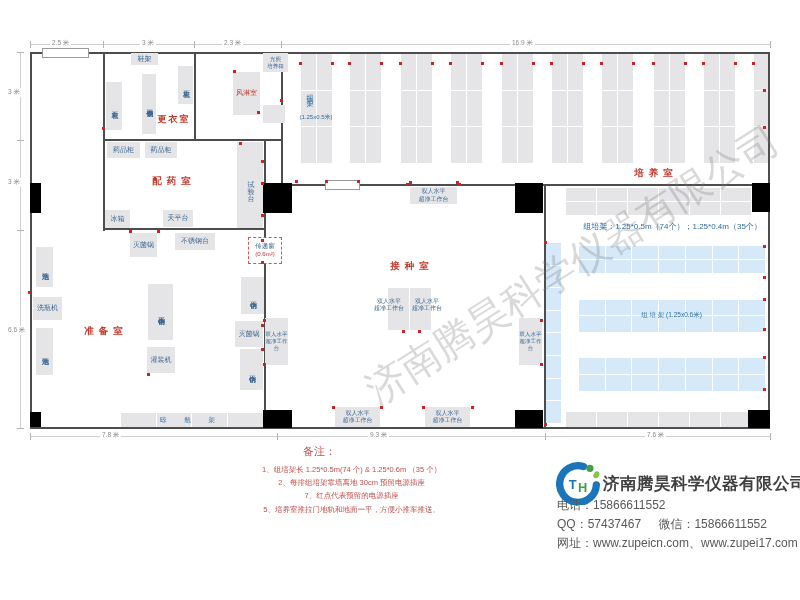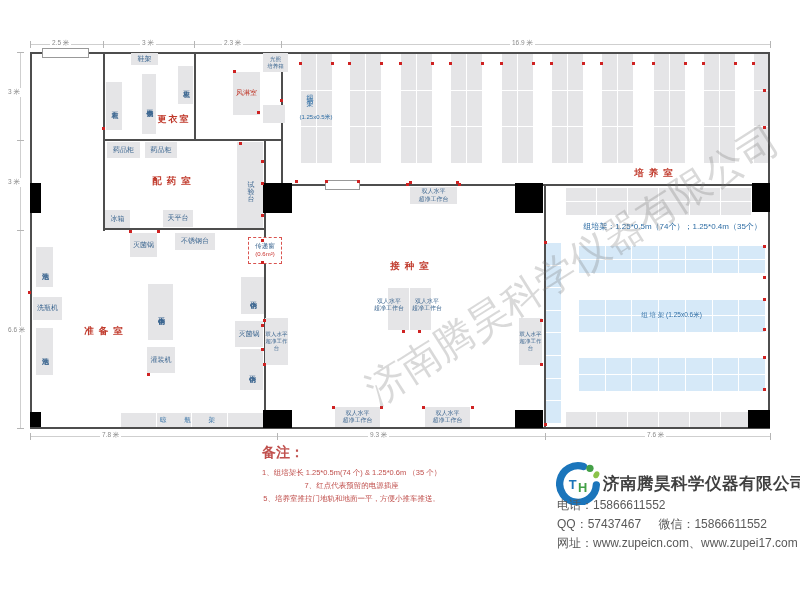--- a/index.html
+++ b/index.html
@@ -21,21 +21,21 @@
   .dline{position:absolute;background:#cfcfcf;z-index:1;}
   .tick{position:absolute;background:#b5b5b5;z-index:1;}
   .dim{position:absolute;color:#8a8a8a;font-size:6.5px;background:#fff;padding:0 2px;white-space:nowrap;z-index:5;}
   .passbox{position:absolute;left:248px;top:237px;width:32px;height:25px;background:#fff;border:1px dashed #d9534f;
           z-index:6;display:flex;flex-direction:column;align-items:center;justify-content:center;line-height:1.3;}
   .passbox .pb1{font-size:6.5px;color:#39648f;}
   .passbox .pb2{font-size:6px;color:#c9302c;}
   .wm{position:absolute;left:370px;top:366px;font-size:40px;color:rgba(120,120,120,0.28);white-space:nowrap;
           transform:rotate(-32.5deg);transform-origin:0 50%;z-index:7;pointer-events:none;}
   .notes{position:absolute;left:262px;top:444px;color:#c0504d;z-index:8;}
-  .notes-title{font-size:14px;font-weight:bold;margin-bottom:4px;}
+  .notes-title{font-size:11px;font-weight:normal;margin-bottom:4px;margin-left:41px;}
   .note-item{font-size:7.5px;line-height:13.2px;white-space:nowrap;text-align:center;}
   .company{position:absolute;left:0;top:0;z-index:8;}
   .logo{position:absolute;left:556px;top:461px;width:44px;height:44px;}
   .cname{position:absolute;left:603px;top:473px;font-size:16.5px;font-weight:bold;color:#404040;letter-spacing:0.5px;white-space:nowrap;}
   .cline{position:absolute;font-size:12px;color:#595959;white-space:nowrap;}
   .cl1{left:557px;top:497px;} .cl2{left:557px;top:516px;} .cl3{left:557px;top:535px;}
   .cline .sp{display:inline-block;width:14px;}
 </style>
 </head>
 <body>
@@ -230,20 +230,21 @@
       <div class="tick" style="left: 770px; top: 433px; width: 1px; height: 7px;"></div>
       <div class="dim" style="left: 100px; top: 431px;">7.8 米</div>
       <div class="dim" style="left: 368px; top: 431px;">9.3 米</div>
       <div class="dim" style="left: 645px; top: 431px;">7.6 米</div>
     </div>
 
   <div class="notes">
     <div class="notes-title">备注：</div>
     <div id="notes-list">
         <div class="note-item">1、组培架长 1.25*0.5m(74 个) &amp; 1.25*0.6m （35 个）</div>
+        <div class="note-item">2、每排组培架靠墙离地 30cm 预留电源插座</div>
         <div class="note-item">7、红点代表预留的电源插座</div>
         <div class="note-item">5、培养室推拉门地轨和地面一平，方便小推车推送。</div>
       </div>
   </div>
 
   <div class="company">
     <svg class="logo" viewBox="0 0 48 48">
       <path d="M30 6 A20 20 0 1 0 44 26" fill="none" stroke="#1b75bb" stroke-width="8" stroke-linecap="round"></path>
       <circle cx="37" cy="8" r="4" fill="#43a047"></circle>
       <ellipse cx="44" cy="15" rx="3" ry="4" fill="#8bc34a" transform="rotate(30 44 15)"></ellipse>

